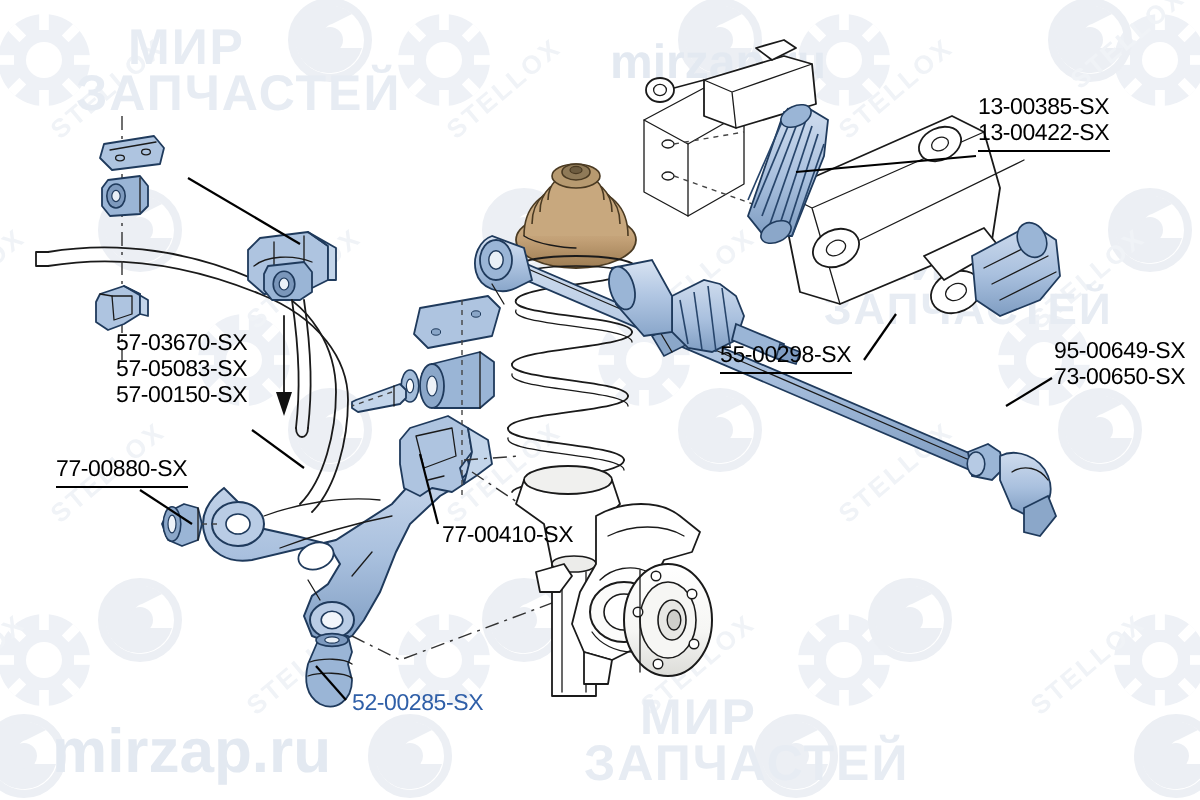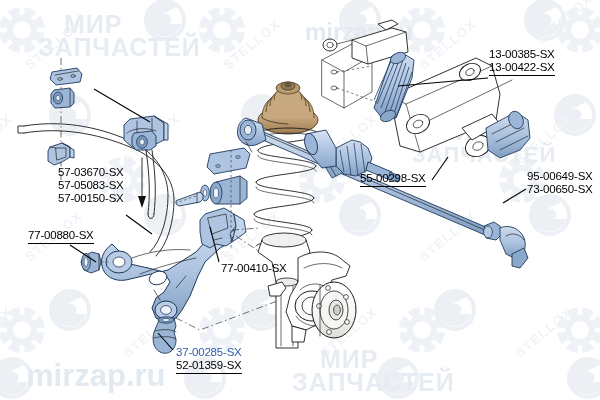--- a/index.html
+++ b/index.html
@@ -512,22 +512,21 @@
 
   <div class="lbl" style="left:8px;top:229px;margin-left:20px;">
     <span class="ln ul">77-00880-SX</span>
   </div>
 
   <div class="lbl" style="left:221px;top:262px;">
     <span class="ln">77-00410-SX</span>
   </div>
 
   <div class="lbl" style="left:176px;top:346px;">
-    <span class="ln blue" style="color:#2f5fa8;">37-00285-SX</span>
-    <span class="ln ul">52-01359-SX</span>
+    <span class="ln blue" style="color:#2f5fa8;">52-00285-SX</span>
   </div>
 
   <div class="lbl" style="left:489px;top:48px;">
     <span class="ln">13-00385-SX</span>
     <span class="ln ul">13-00422-SX</span>
   </div>
 
   <div class="lbl" style="left:360px;top:172px;">
     <span class="ln ul">55-00298-SX</span>
   </div>

